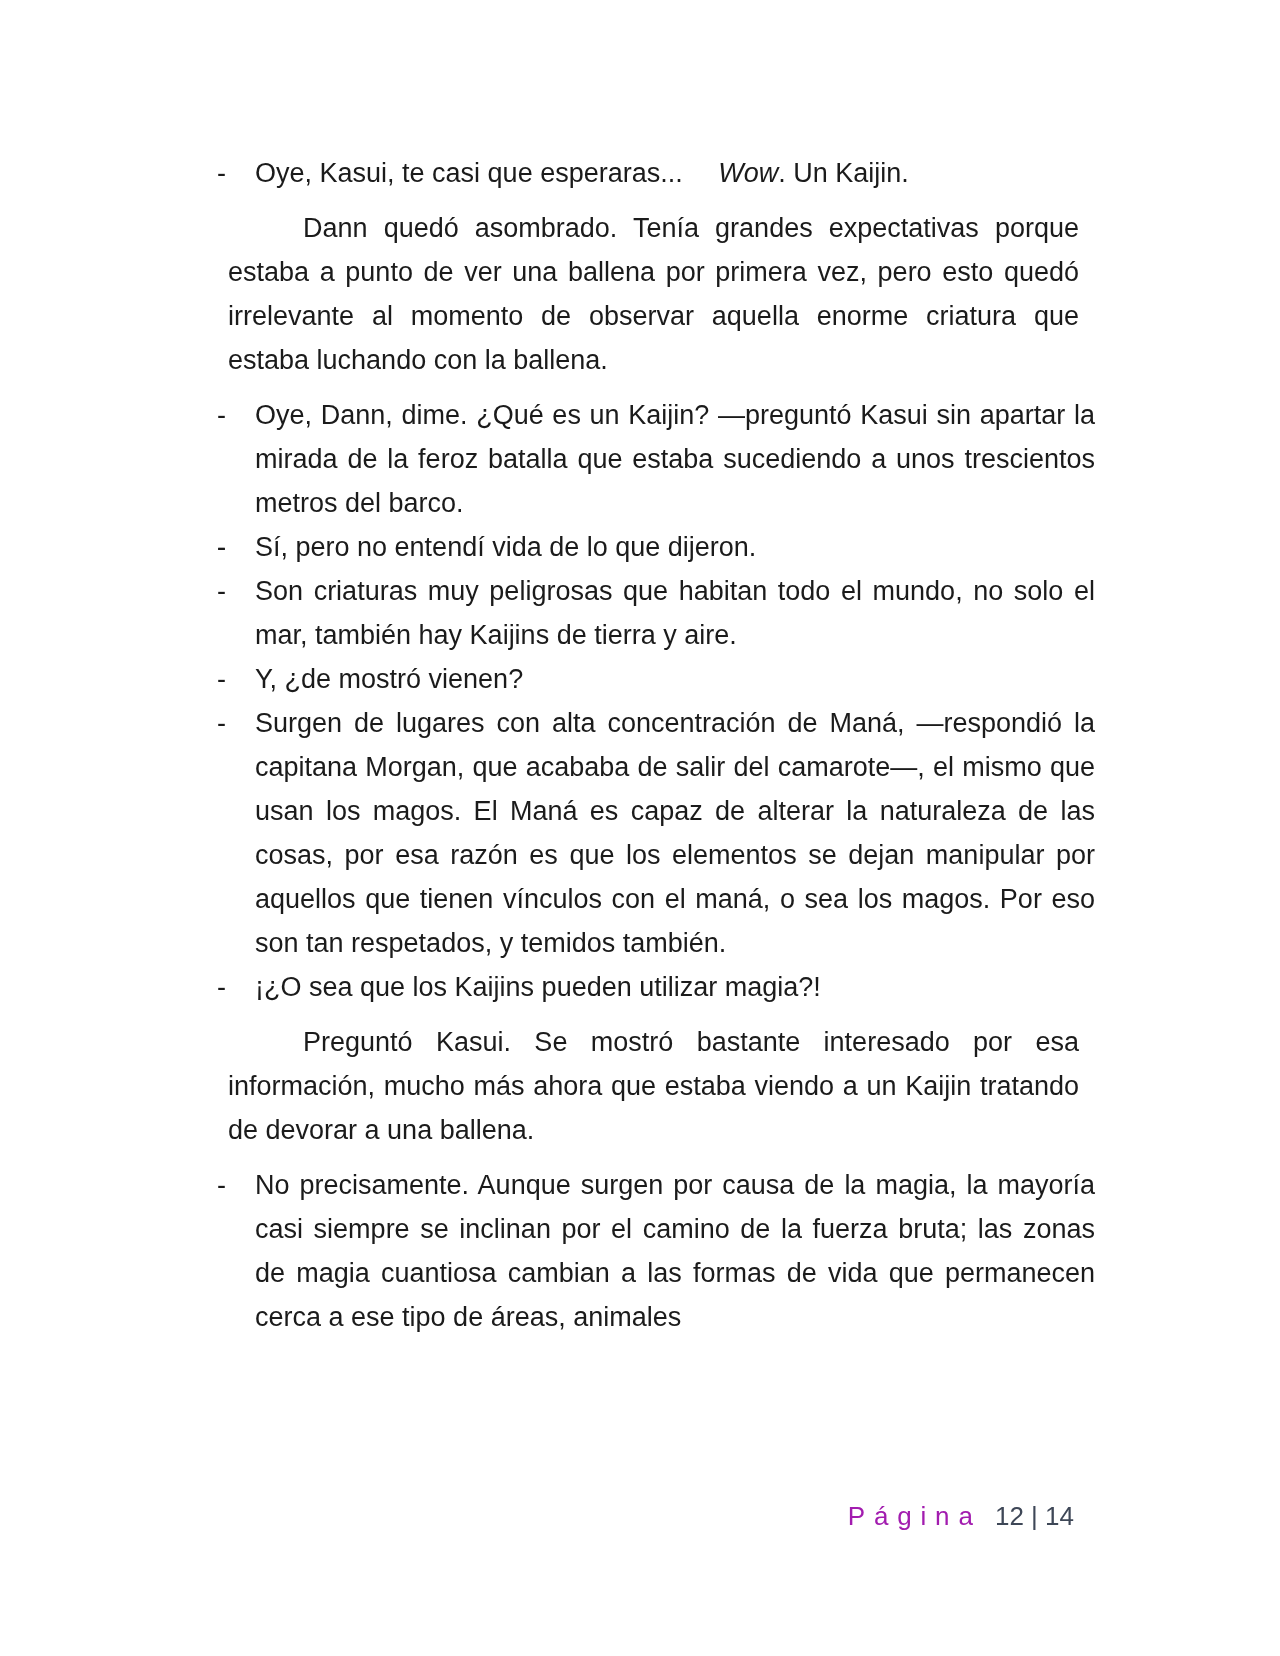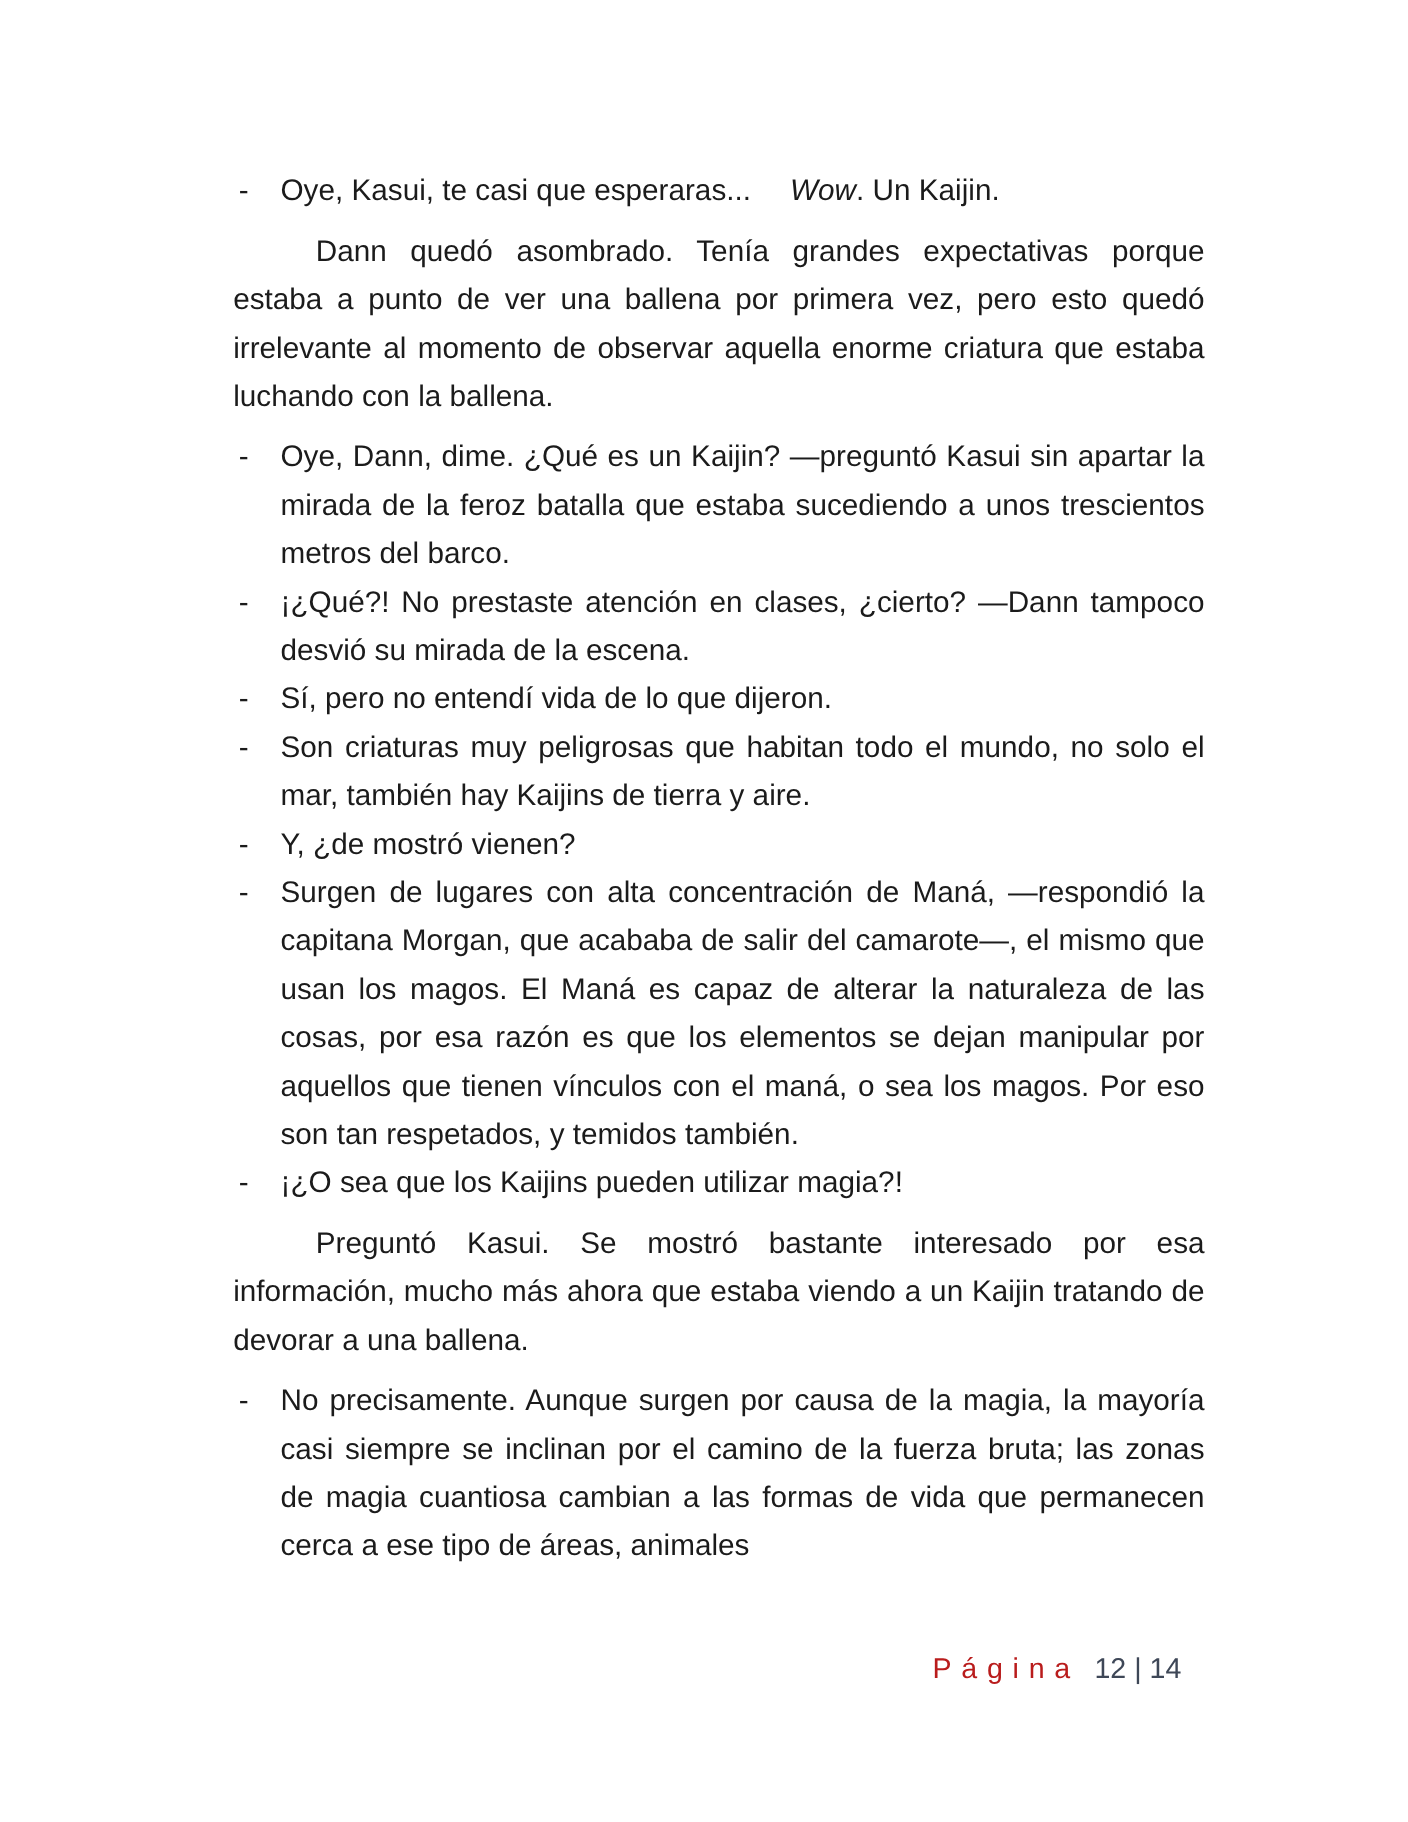--- a/index.html
+++ b/index.html
@@ -19,21 +19,21 @@
   .content {
     position: absolute;
     left: 212px;
     top: 140px;
     width: 883px;
     font-size: 27px;
     line-height: 44px;
     text-align: justify;
   }
   .para {
-    margin: 11px 0;
+    margin: 11px 16px;
     text-indent: 75px;
   }
   .dlist {
     margin: 11px 0;
   }
   .li {
     position: relative;
     padding-left: 43px;
   }
   .li .marker {
@@ -50,21 +50,21 @@
   }
   .footer {
     position: absolute;
     top: 1501px;
     right: 206px;
     font-size: 26px;
     line-height: 30px;
     white-space: nowrap;
   }
   .flabel {
-    color: #b91c1c;
+    color: #a21caf;
     letter-spacing: 0.34em;
   }
   .fnum {
     color: #3e4757;
     margin-left: 6px;
     text-align: center;
   }
 </style>
 </head>
 <body>
@@ -81,21 +81,20 @@
 
     <p class="para">Dann quedó asombrado. Tenía grandes expectativas porque estaba a punto de ver una ballena por primera vez, pero esto quedó irrelevante al momento de observar aquella enorme criatura que estaba luchando con la ballena.</p>
 
     <div class="dlist">
       <div class="li">
         <span class="marker">-</span>
         <span class="t">Oye, Dann, dime. ¿Qué es un Kaijin? —preguntó Kasui sin apartar la mirada de la feroz batalla que estaba sucediendo a unos trescientos metros del barco.</span>
       </div>
       <div class="li">
         <span class="marker">-</span>
-        <span class="t">¡¿Qué?! No prestaste atención en clases, ¿cierto? —Dann tampoco desvió su mirada de la escena.</span>
       </div>
       <div class="li">
         <span class="marker">-</span>
         <span class="t">Sí, pero no entendí vida de lo que dijeron.</span>
       </div>
       <div class="li">
         <span class="marker">-</span>
         <span class="t">Son criaturas muy peligrosas que habitan todo el mundo, no solo el mar, también hay Kaijins de tierra y aire.</span>
       </div>
       <div class="li">

